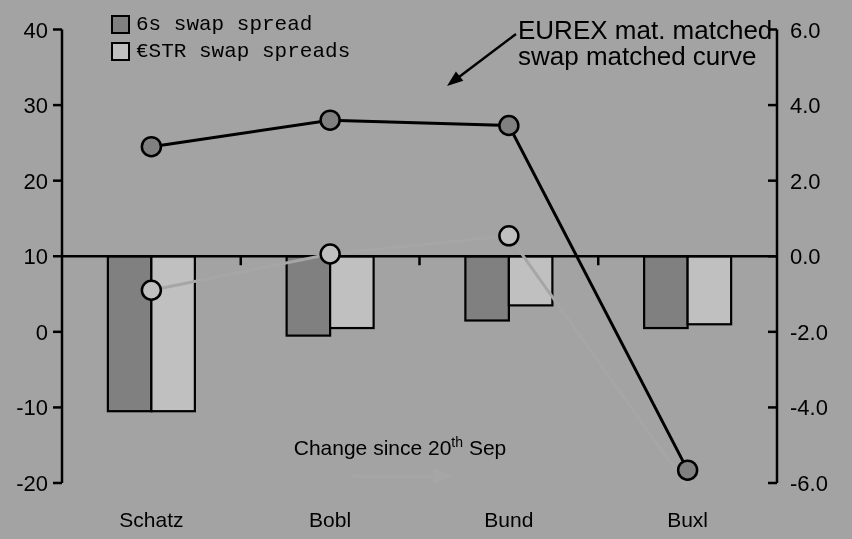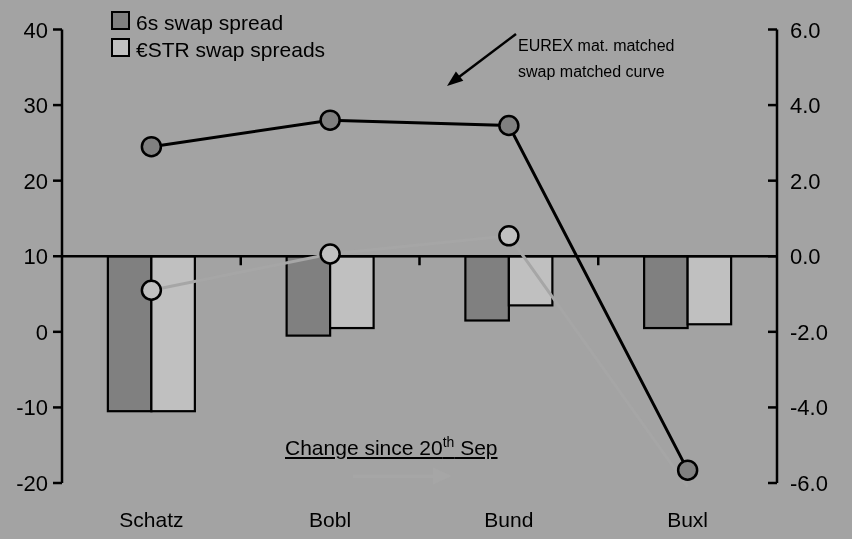--- a/index.html
+++ b/index.html
@@ -1,24 +1,24 @@
 <!DOCTYPE html>
 <html><head>
 <meta charset="utf-8">
 <style>
   html,body{margin:0;padding:0;background:#ffffff;}
   .canvas{position:relative;width:852px;height:539px;background:#a3a3a3;
           font-family:"Liberation Sans",sans-serif;color:#000;overflow:hidden;}
   .canvas svg{position:absolute;left:0;top:0;}
   .legend{position:absolute;left:111px;top:11px;}
-  .legend-row{display:flex;align-items:flex-start;height:27px;font-size:21px;}
+  .legend-row{display:flex;align-items:center;height:27px;font-size:21px;font-family:Liberation Mono, monospace;}
   .swatch{width:15px;height:15px;border:2px solid #000;margin-right:6px;flex:0 0 auto;}
-  .curve-note{position:absolute;left:518px;top:33px;font-size:16px;line-height:26px;white-space:nowrap;}
-  .change-note{position:absolute;left:285px;top:434px;width:230px;
-               font-size:21px;white-space:nowrap;text-decoration:underline;}
+  .curve-note{position:absolute;left:518px;top:17px;font-size:26px;line-height:26px;white-space:nowrap;}
+  .change-note{position:absolute;left:285px;top:434px;width:230px;text-align:center;
+               font-size:21px;white-space:nowrap;}
   .change-note sup{font-size:14px;}
 </style>
 </head>
 <body>
 
 <div class="canvas">
 
   <svg id="plot" width="852" height="539" viewBox="0 0 852 539">
 
     <g>

